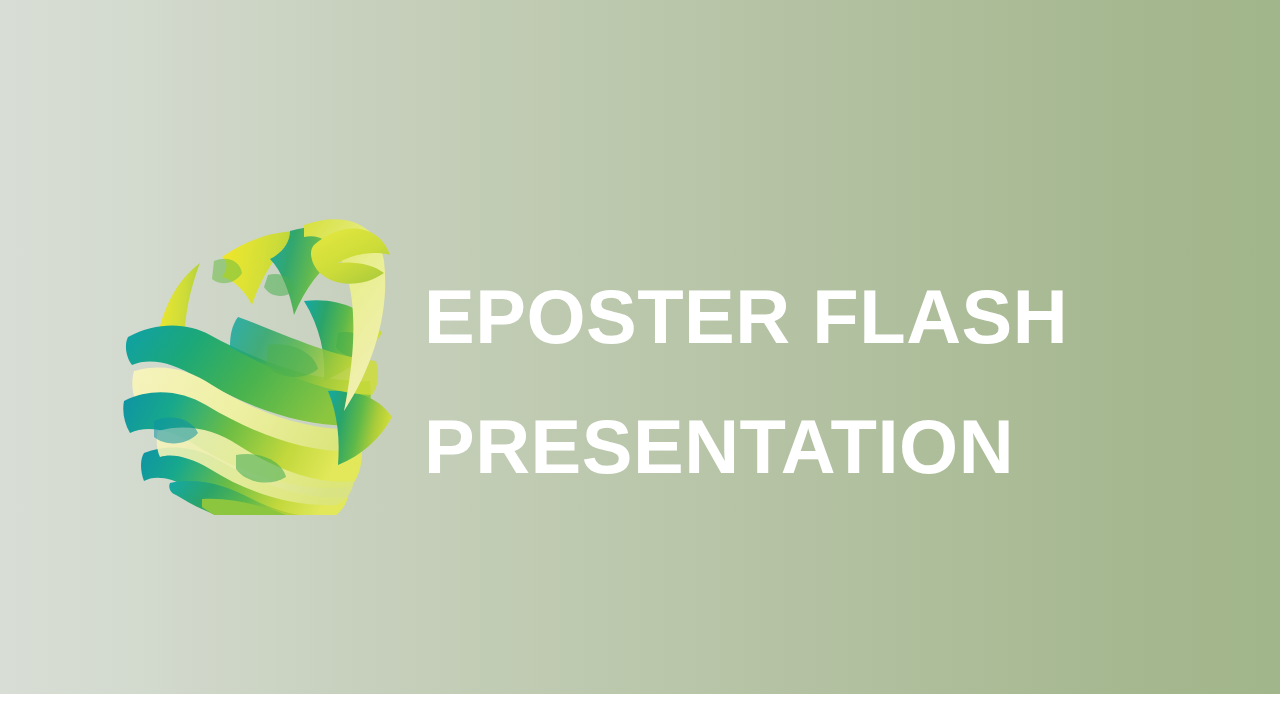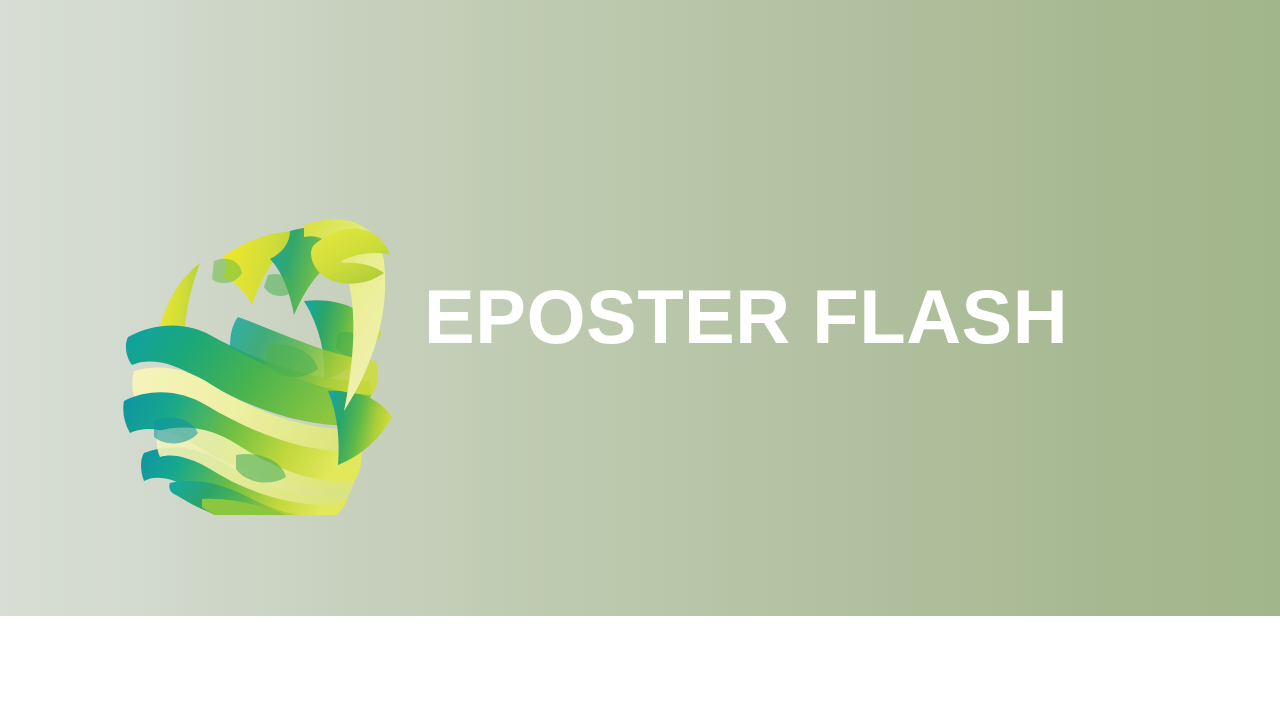--- a/index.html
+++ b/index.html
@@ -9,21 +9,21 @@
     height: 720px;
     overflow: hidden;
   }
   body {
     font-family: "Liberation Sans", sans-serif;
   }
 
   #slide {
     position: relative;
     width: 1280px;
-    height: 616px;
+    height: 694px;
     background: linear-gradient(90deg,
         #d8ded5 0%,
         #d2d9cd 12%,
         #c7d0bd 28%,
         #bdc9ae 46%,
         #b4c2a3 62%,
         #abbc97 78%,
         #a4b78e 90%,
         #a2b68b 100%);
     overflow: hidden;
@@ -167,15 +167,16 @@
         <path d="M186 20 C 226 6, 260 18, 266 56 C 272 106, 256 160, 226 206
                  C 236 156, 240 104, 228 68 C 220 40, 204 28, 186 32 Z" fill="url(#gStem)"></path>
         <path d="M196 40 C 226 14, 262 20, 272 50 C 258 46, 236 48, 220 58
                  C 238 56, 256 60, 266 68 C 240 86, 206 80, 196 60 C 192 52, 192 44, 196 40 Z" fill="url(#gLeaf)"></path>
       </g>
     </svg>
   </div>
 
   <div id="title-block">
     <div class="title-line">EPOSTER FLASH</div>
+    <div class="title-line">PRESENTATION</div>
   </div>
 
 </div>
 
 </body></html>

